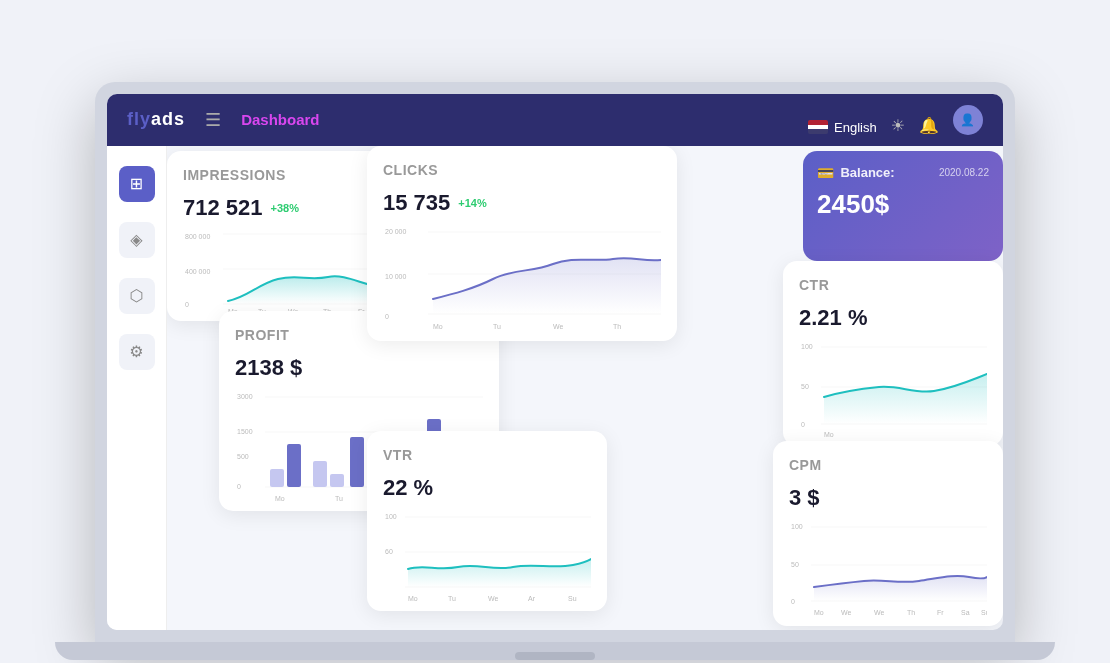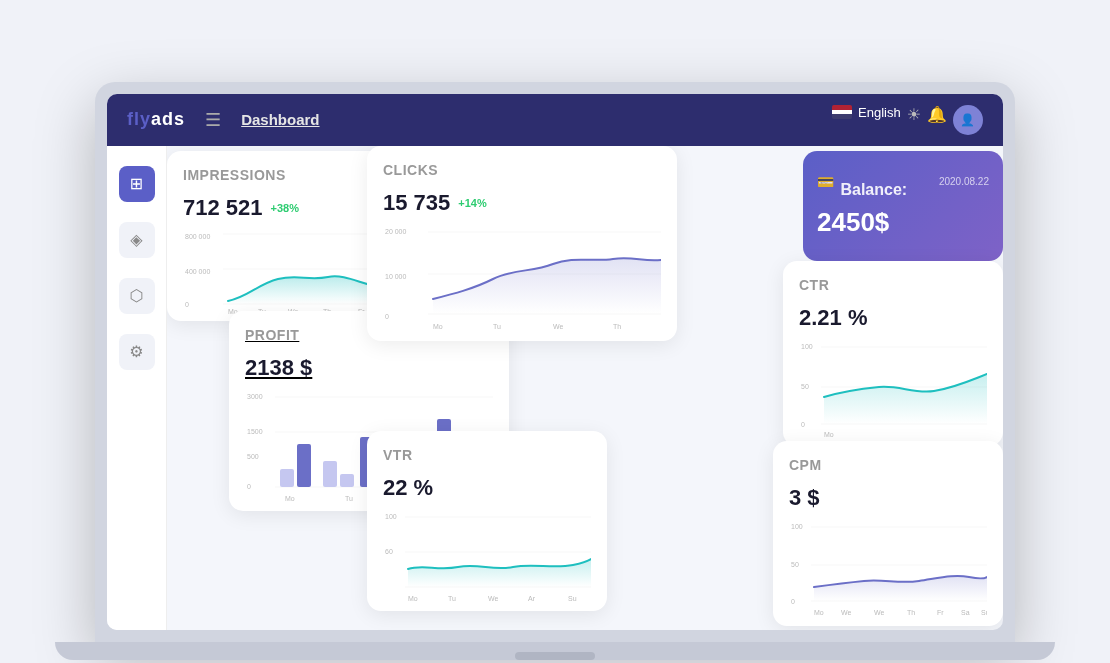--- a/index.html
+++ b/index.html
@@ -97,31 +97,30 @@
 
     .logo span { color: #5b5fc7; }
 
     .hamburger {
       color: #aaa;
       font-size: 18px;
       cursor: pointer;
     }
 
     .nav-title {
-      color: #e5e5e5;
+      color: #d946ef;
       font-size: 15px;
       font-weight: 600;
       flex: 1;
-      text-decoration: underline;
     }
 
     .nav-right {
       display: flex;
-      align-items: flex-start;
-      gap: 6px;
+      align-items: flex-end;
+      gap: 14px;
     }
 
     .flag-lang {
       display: flex;
       align-items: center;
       gap: 6px;
       color: #fff;
       font-size: 13px;
     }
 
@@ -266,23 +265,22 @@
 
     .balance-top {
       display: flex;
       justify-content: space-between;
       align-items: center;
       margin-bottom: 8px;
     }
 
     .balance-label {
       color: rgba(255,255,255,0.9);
-      font-size: 16px;
+      font-size: 13px;
       font-weight: 700;
-      margin-top: 16px;
     }
 
     .balance-date {
       color: rgba(255,255,255,0.7);
       font-size: 10px;
     }
 
     .balance-value {
       color: #fff;
       font-size: 26px;
@@ -298,25 +296,24 @@
     .card-ctr {
       top: 115px;
       right: 0px;
       width: 220px;
       height: 185px;
     }
 
     
     .card-profit {
       top: 165px;
-      left: 62px;
+      left: 52px;
       width: 280px;
       height: 200px;
       z-index: 4;
-      text-decoration: underline;
     }
 
     
     .card-vtr {
       top: 285px;
       left: 200px;
       width: 240px;
       height: 180px;
       z-index: 6;
     }

